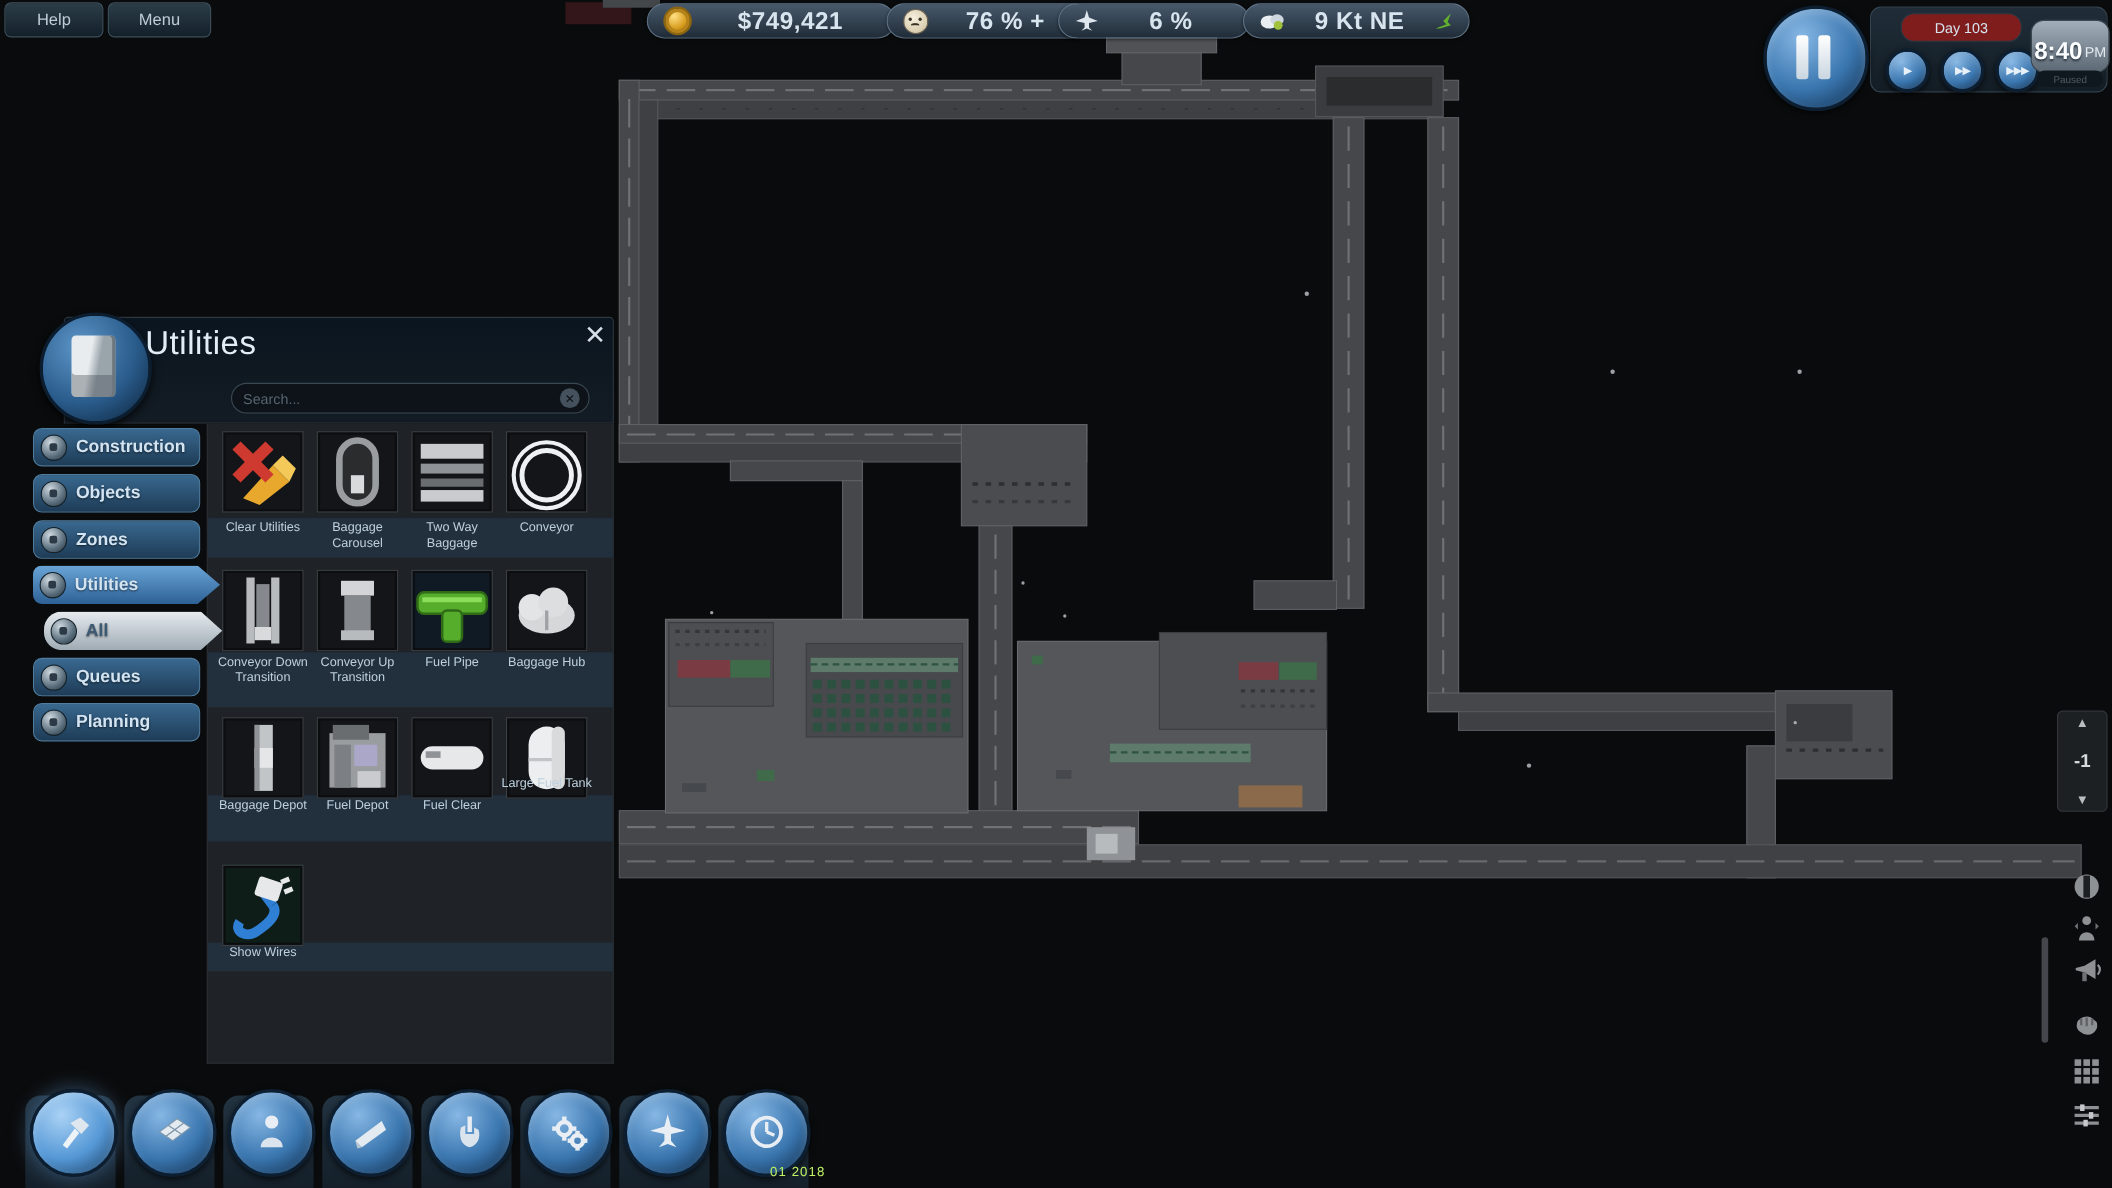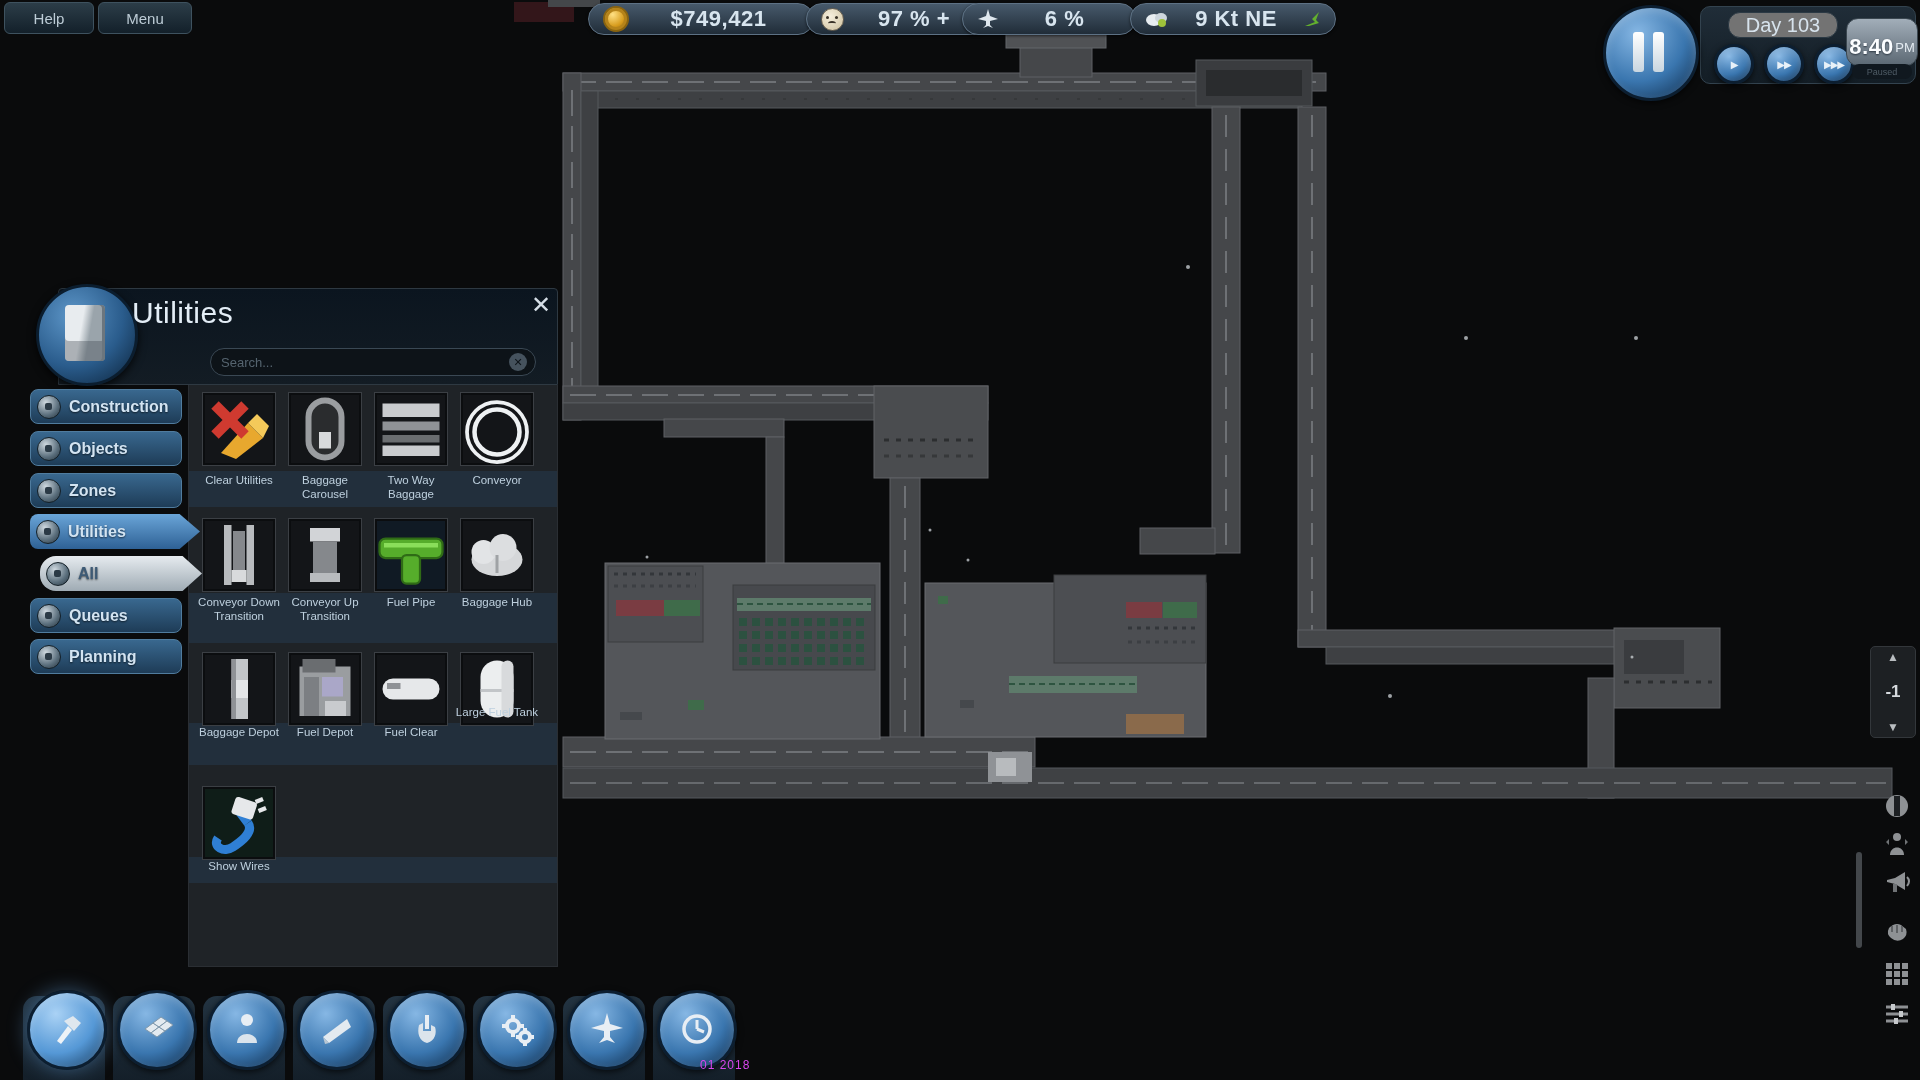--- a/index.html
+++ b/index.html
@@ -24,22 +24,22 @@
   .face:before{content:"";position:absolute;left:4px;top:7px;width:3px;height:3px;background:#3a3227;border-radius:50%;box-shadow:9px 0 0 #3a3227;}
   .face:after{content:"";position:absolute;left:6px;bottom:4px;width:8px;height:3px;border-top:2px solid #3a3227;border-radius:50% 50% 0 0;}
 
   
   #timePanel{left:1700px;top:6px;width:214px;height:76px;border-radius:10px;
     background:linear-gradient(#202d38,#131d25);border:1px solid #33434f;}
   .sphere{border-radius:50%;background:radial-gradient(circle at 35% 28%,#86b7e4,#3a76af 55%,#123050 95%);
     border:3px solid #0c1e30;box-shadow:0 2px 6px rgba(0,0,0,.7), inset 0 4px 8px rgba(255,255,255,.25);}
   #pauseBtn{left:1603px;top:5px;width:90px;height:90px;}
   .pbar{position:absolute;top:24px;width:11px;height:40px;background:linear-gradient(#ffffff,#c9d6e0);border-radius:3px;}
-  #dayPill{left:1728px;top:12px;width:108px;height:24px;border-radius:12px;background:#737373;
-    color:#d7e3ed;font-size:20px;display:flex;align-items:center;justify-content:center;border:1px solid #2b3944;}
+  #dayPill{left:1728px;top:12px;width:108px;height:24px;border-radius:12px;background:#7f1d1d;
+    color:#d7e3ed;font-size:13px;display:flex;align-items:center;justify-content:center;border:1px solid #2b3944;}
   .speedBtn{position:absolute;top:44px;width:34px;height:34px;color:#e8f1f8;font-size:10px;
     display:flex;align-items:center;justify-content:center;letter-spacing:-1px;}
   #clockBubble{left:1846px;top:18px;width:72px;height:48px;border-radius:12px;
     background:linear-gradient(#a2aeb9,#5c6974);border:1px solid #3b4750;
     display:flex;align-items:center;justify-content:center;gap:2px;padding-top:10px;box-sizing:border-box;}
   #clockBubble .t{font-size:22px;font-weight:bold;color:#fbfdff;text-shadow:0 1px 2px #2a3540;}
   #clockBubble .m{font-size:13px;color:#e4ebf1;}
   #clockSub{left:1852px;top:64px;width:60px;height:15px;border-radius:7px;background:#10181f;
     color:#4f5c66;font-size:9px;display:flex;align-items:center;justify-content:center;}
 
@@ -91,21 +91,21 @@
     box-shadow:0 0 20px rgba(100,160,220,.45), inset 0 4px 8px rgba(255,255,255,.3);}
 
   
   #floorSel{left:1870px;top:646px;width:46px;height:92px;background:#1d2023;border:1px solid #33373b;
     border-radius:5px;display:flex;flex-direction:column;align-items:center;justify-content:space-between;
     padding:4px 0;box-sizing:border-box;color:#c6cacd;}
   #floorSel .arrow{font-size:12px;color:#b9bdc0;line-height:1;cursor:pointer;}
   #floorSel .lvl{font-size:17px;font-weight:bold;color:#d6dade;}
   .rIcon{position:absolute;left:1881px;width:32px;height:32px;display:flex;align-items:center;justify-content:center;}
 
-  #versionText{left:700px;top:1058px;color:#d946ef;font-size:12px;letter-spacing:1px;}
+  #versionText{left:700px;top:1058px;color:#bef264;font-size:12px;letter-spacing:1px;}
 </style>
 </head>
 <body>
 
 <div id="stage">
 
   <div class="abs" style="left:0;top:0;width:1920px;height:1080px">
     <svg width="1920" height="1080" viewBox="0 0 1920 1080">
       <g>
 
@@ -257,21 +257,21 @@
       <span>Menu</span>
     </div>
 
   <div class="pill" style="left:588px;width:196px">
     <span class="coin"></span>
     <span class="txt">$749,421</span>
   </div>
 
   <div class="pill" style="left:806px;width:154px">
     <span class="face"></span>
-    <span class="txt">97 % +</span>
+    <span class="txt">76 % +</span>
   </div>
 
   <div class="pill" style="left:962px;width:144px">
     <svg width="22" height="22" viewBox="0 0 22 22">
       <polygon points="11,1 13,8 21,11 13,13 13,17 16,20 11,18 6,20 9,17 9,13 1,11 9,8" fill="#dfe7ee"></polygon>
     </svg>
     <span class="txt">6 %</span>
   </div>
 
   <div class="pill" style="left:1130px;width:176px">

